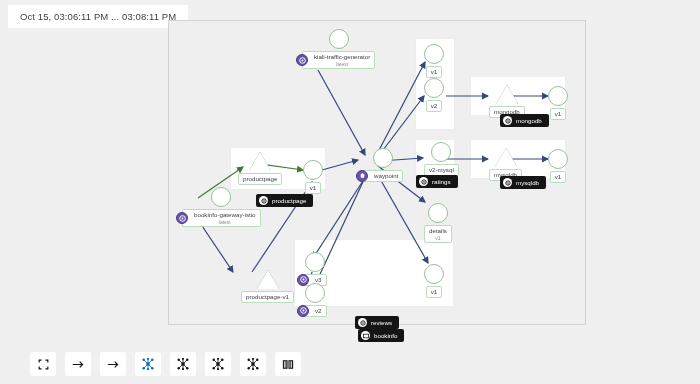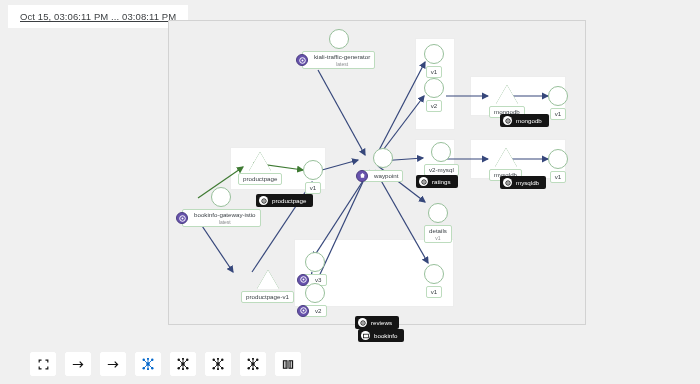--- a/index.html
+++ b/index.html
@@ -20,21 +20,20 @@
   .time-chip {
     position: absolute;
     left: 8px; top: 5px;
     background: #ffffff;
     padding: 6px 12px;
     font-size: 9.5px;
     color: #3c3f42;
     letter-spacing: .1px;
     white-space: nowrap;
     box-shadow: 0 0 0 1px #f0f0f0;
-    text-decoration: underline;
   }
 
   
   .graph-canvas {
     position: absolute;
     left: 168px; top: 20px;
     width: 418px; height: 305px;
     background: #efefef;
     border: 1px solid #d2d2d2;
   }

